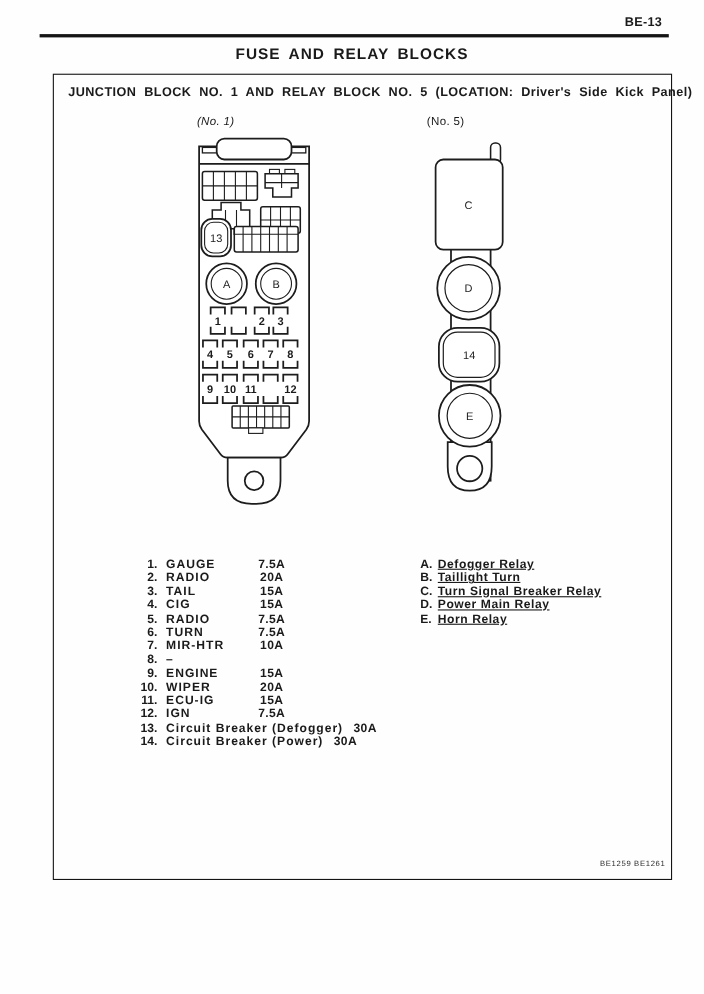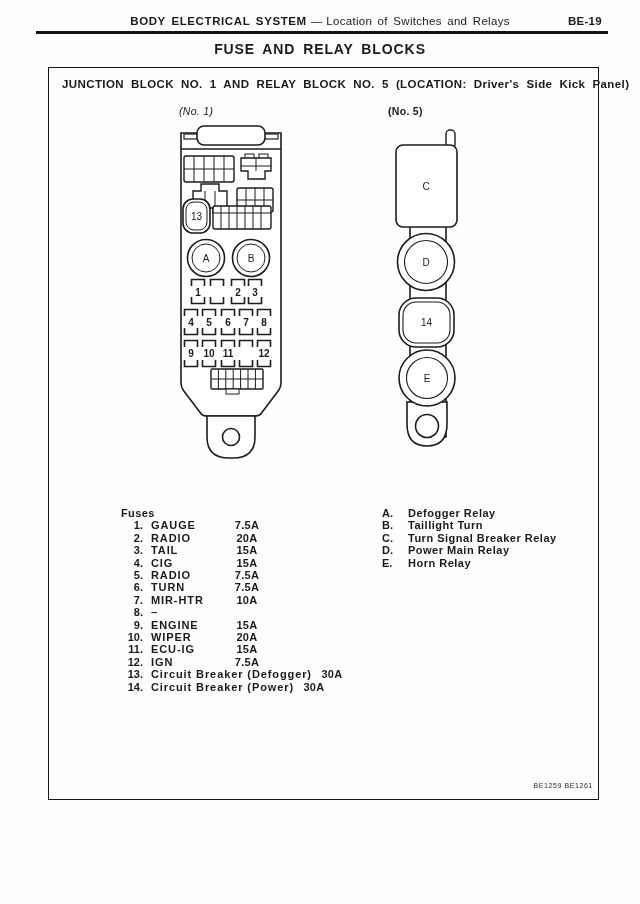--- a/index.html
+++ b/index.html
@@ -11,56 +11,53 @@
   .hdr{position:absolute;top:15px;left:0;width:640px;text-align:center;font-size:11.5px;white-space:nowrap;}
   .hdr .sec{font-weight:bold;letter-spacing:0.6px;word-spacing:2px;}
   .hdr .dash{padding:0 4px;}
   .hdr .sub{letter-spacing:0.3px;word-spacing:2px;}
   .hdr-page{position:absolute;top:15px;right:38px;font-size:11.5px;font-weight:bold;letter-spacing:0.3px;}
   .hdr-rule{position:absolute;top:31px;left:36px;width:572px;height:3px;background:#151515;}
   
   .title{position:absolute;top:41px;left:0;width:640px;text-align:center;
     font-size:14px;font-weight:bold;letter-spacing:0.9px;word-spacing:3px;}
   
-  .box{position:absolute;left:48px;top:67px;width:549px;height:731px;border:1.6px solid #141414;}
+  .box{position:absolute;left:48px;top:67px;width:549px;height:731px;border:1.6px solid #141414;padding-left:12px;}
   .box-heading{position:absolute;left:13px;top:10px;font-size:11.5px;font-weight:bold;
     letter-spacing:0.4px;word-spacing:3.5px;white-space:nowrap;}
   .diag-label{position:absolute;top:37px;font-size:10.5px;letter-spacing:0.3px;}
   .lab-no1{left:130px;font-style:italic;}
-  .lab-no5{left:339px;font-weight:bold;}
+  .lab-no5{left:339px;}
   .jb-svg{position:absolute;left:122px;top:53px;width:120px;height:345px;}
   .rb-svg{position:absolute;left:335px;top:51px;width:92px;height:345px;}
   svg text{font-family:"Liberation Sans",sans-serif;fill:#1b1b1b;}
   .sym-letter{font-size:10px;}
   .sym-num{font-size:10px;}
   .fuse-num{font-size:10px;font-weight:bold;}
   
   .list{position:absolute;top:439px;font-size:11px;font-weight:bold;line-height:12.4px;}
   .fuses{left:72px;width:250px;}
   .relays{left:333px;width:210px;}
   .list-heading{letter-spacing:0.4px;}
   .fuse-row{display:flex;}
   .fnum{width:22px;text-align:right;flex:none;}
   .fname{margin-left:8px;min-width:76px;letter-spacing:0.9px;white-space:nowrap;}
   .famp{width:40px;text-align:center;flex:none;letter-spacing:0.3px;}
   .relay-row{display:flex;}
   .rletter{width:16px;flex:none;}
-  .rname{margin-left:10px;letter-spacing:0.5px;white-space:nowrap;}
+  .rname{letter-spacing:0.5px;white-space:nowrap;text-decoration:underline;}
   
   .fig-code{position:absolute;right:5px;top:714px;font-size:7px;letter-spacing:0.6px;color:#2a2a2a;}
 </style>
 </head>
 <body>
 
 <div class="page">
 
-  <div class="hdr">
-    <span class="sec">BODY ELECTRICAL SYSTEM</span><span class="dash">—</span><span class="sub">Location of Switches and Relays</span>
-  </div>
-  <div class="hdr-page">BE-19</div>
+  <div class="hdr-page">BE-13</div>
   <div class="hdr-rule"></div>
 
   <div class="title">FUSE AND RELAY BLOCKS</div>
 
   <div class="box">
     <div class="box-heading">JUNCTION BLOCK NO. 1 AND RELAY BLOCK NO. 5 (LOCATION: Driver's Side Kick Panel)</div>
 
     <div class="diag-label lab-no1">(No. 1)</div>
     <div class="diag-label lab-no5">(No. 5)</div>
 
@@ -158,21 +155,20 @@
         <circle cx="43" cy="259" r="28"></circle>
         <circle cx="43" cy="259" r="20.5" stroke-width="1.1"></circle>
       </g>
       <text class="sym-letter" x="42" y="71" text-anchor="middle">C</text>
       <text class="sym-letter" x="42" y="146.5" text-anchor="middle">D</text>
       <text class="sym-num" x="42.5" y="207" text-anchor="middle">14</text>
       <text class="sym-letter" x="43" y="262.5" text-anchor="middle">E</text>
     </svg>
 
     <div class="list fuses">
-      <div class="list-heading">Fuses</div>
       <div class="fuse-row">
           <span class="fnum">1.</span>
           <span class="fname">GAUGE</span>
           <span class="famp">7.5A</span>
         </div>
         <div class="fuse-row">
           <span class="fnum">2.</span>
           <span class="fname">RADIO</span>
           <span class="famp">20A</span>
         </div>

